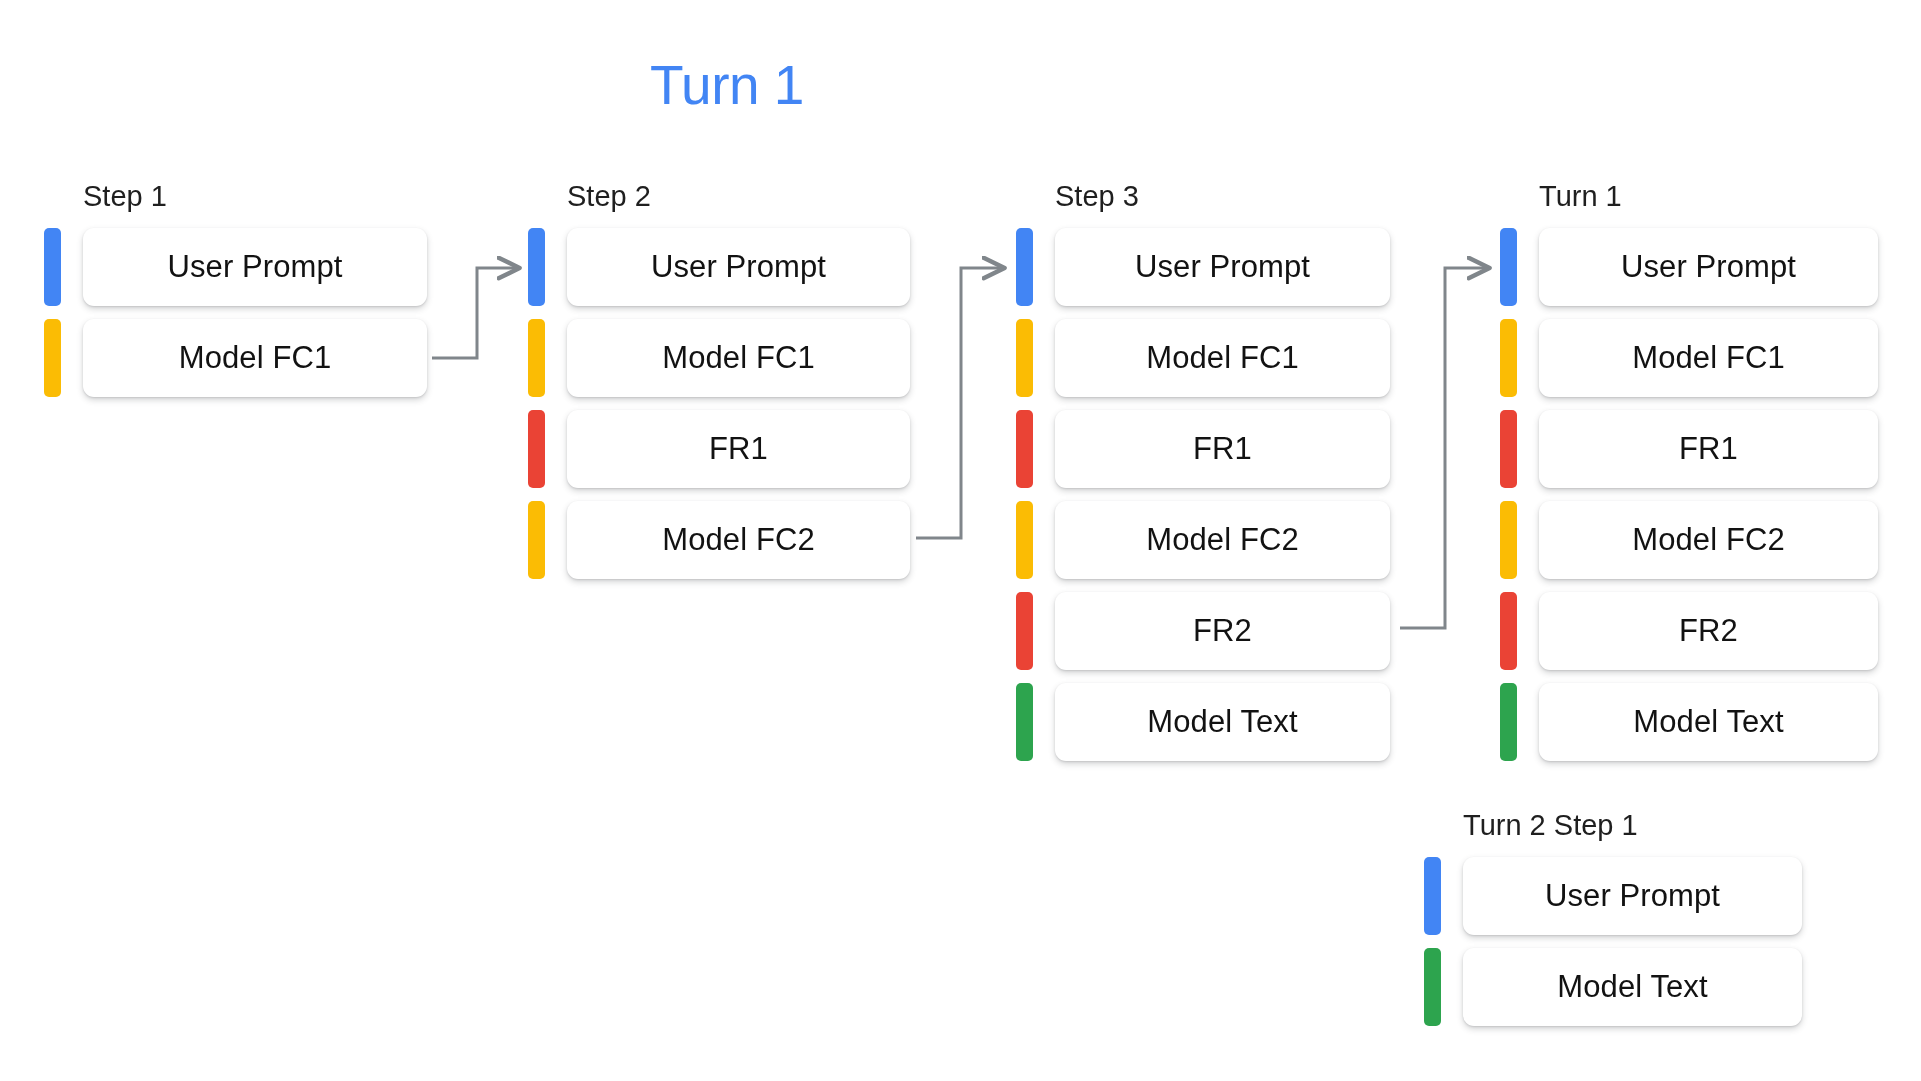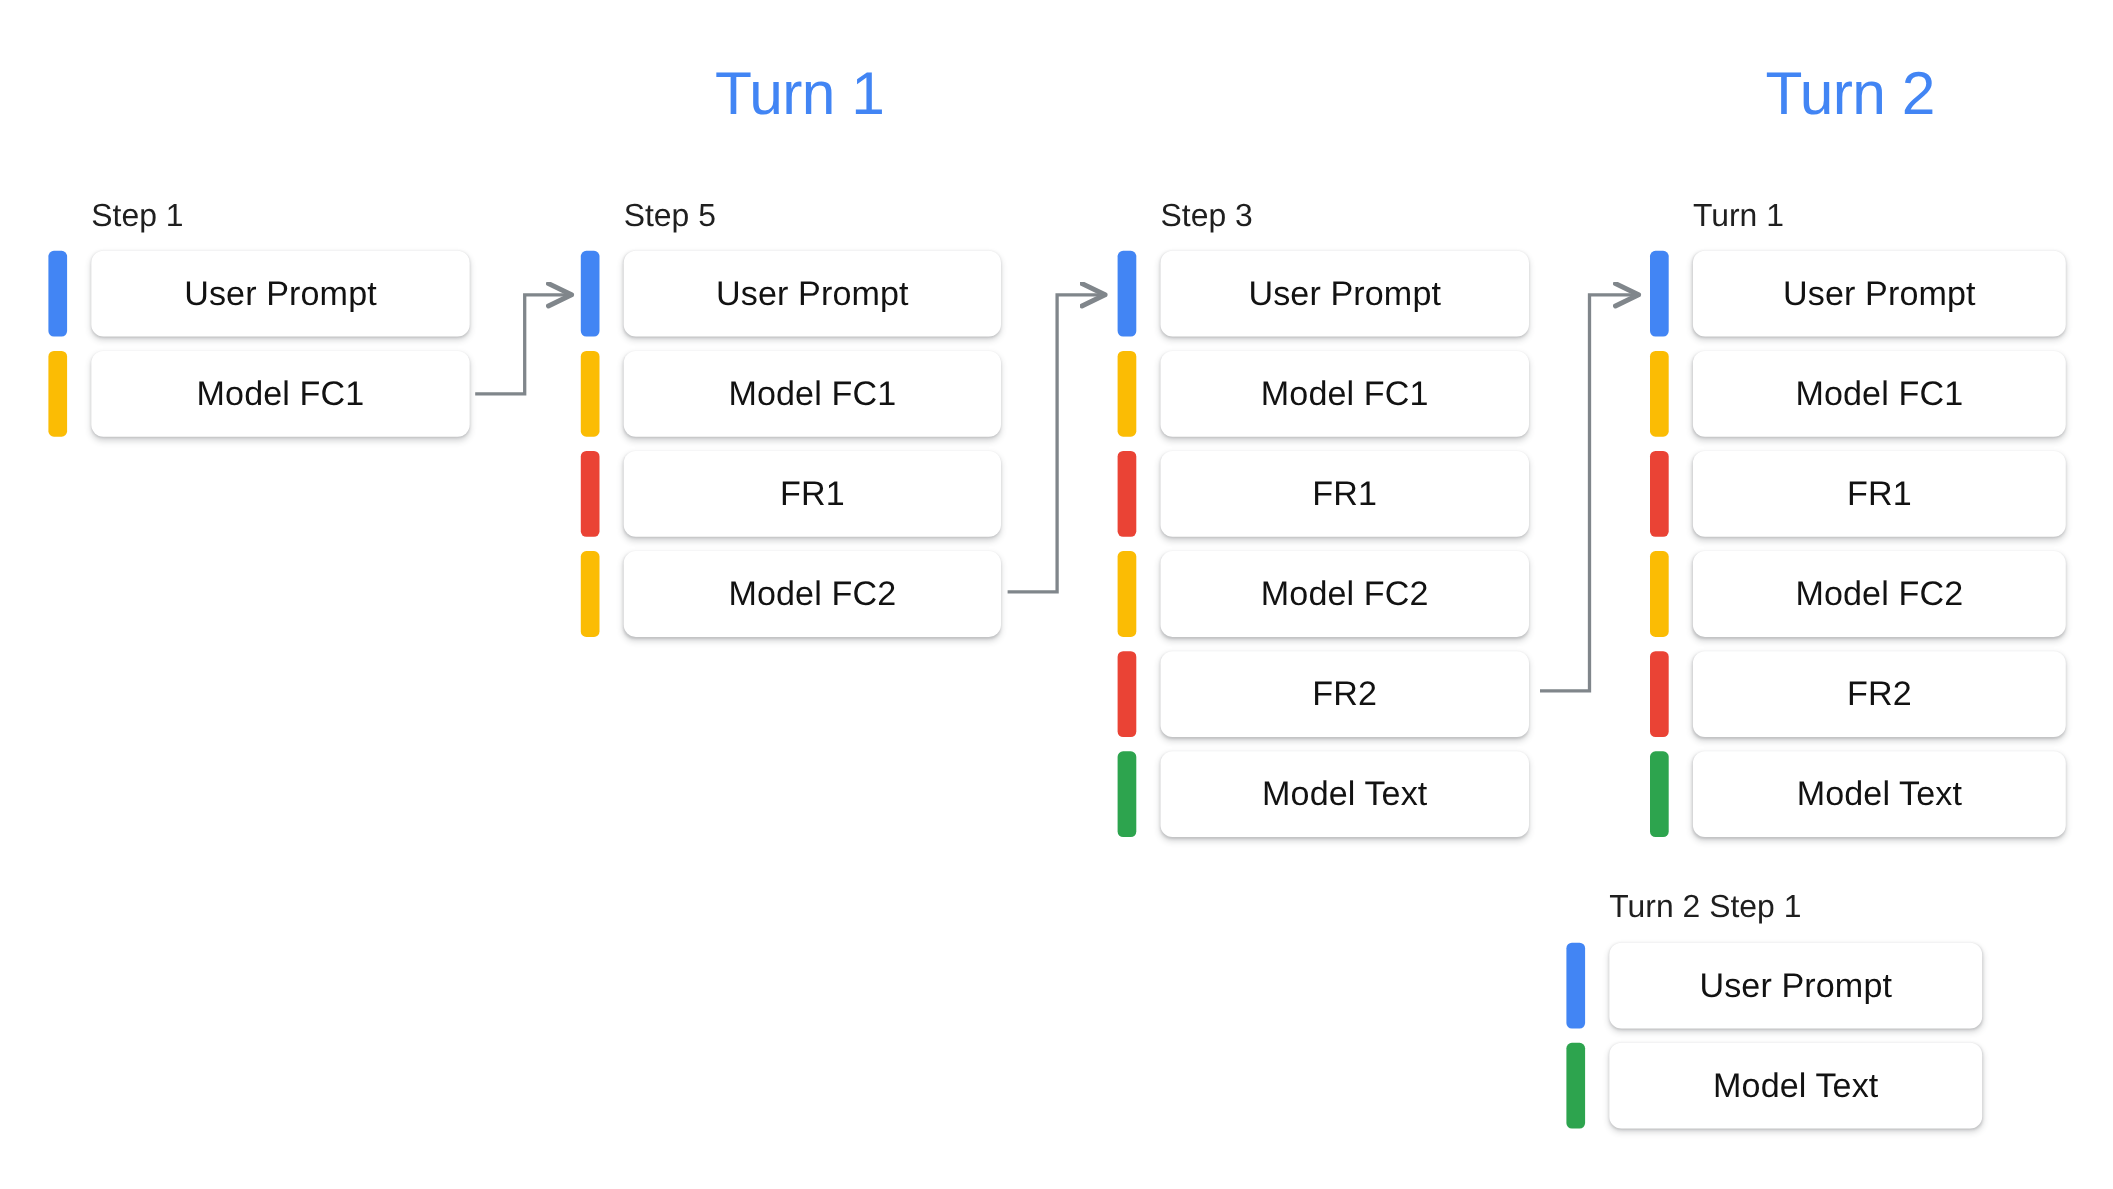--- a/index.html
+++ b/index.html
@@ -102,21 +102,20 @@
     height: 1081px;
     pointer-events: none;
   }
 </style>
 </head>
 <body>
 
 <div id="canvas">
 
   <div class="turn-title" id="turn-title-1">Turn 1</div>
-  <div class="turn-title" id="turn-title-2">Turn 2</div>
 
   <svg id="connectors" viewBox="0 0 1921 1081" xmlns="http://www.w3.org/2000/svg">
     <defs>
       <marker id="arrowhead" markerWidth="9" markerHeight="9" refX="7.4" refY="4" orient="auto" markerUnits="strokeWidth">
         <path d="M 0.6 0.6 L 7.6 4 L 0.6 7.4" fill="none" stroke="#80868b" stroke-width="1.5" stroke-linecap="round" stroke-linejoin="round"></path>
       </marker>
     </defs>
     <path d="M 432 358 L 477 358 L 477 268 L 519 268" fill="none" stroke="#80868b" stroke-width="3" marker-end="url(#arrowhead)"></path>
     <path d="M 916 538 L 961 538 L 961 268 L 1004 268" fill="none" stroke="#80868b" stroke-width="3" marker-end="url(#arrowhead)"></path>
     <path d="M 1400 628 L 1445 628 L 1445 268 L 1489 268" fill="none" stroke="#80868b" stroke-width="3" marker-end="url(#arrowhead)"></path>
@@ -130,21 +129,21 @@
         <div class="card">User Prompt</div>
       </div>
       <div class="row">
         <div class="bar yellow"></div>
         <div class="card">Model FC1</div>
       </div>
     </div>
   </div>
 
   <div class="column" id="col-step2">
-    <div class="column-label">Step 5</div>
+    <div class="column-label">Step 2</div>
     <div class="rows">
       <div class="row">
         <div class="bar blue"></div>
         <div class="card">User Prompt</div>
       </div>
       <div class="row">
         <div class="bar yellow"></div>
         <div class="card">Model FC1</div>
       </div>
       <div class="row">

